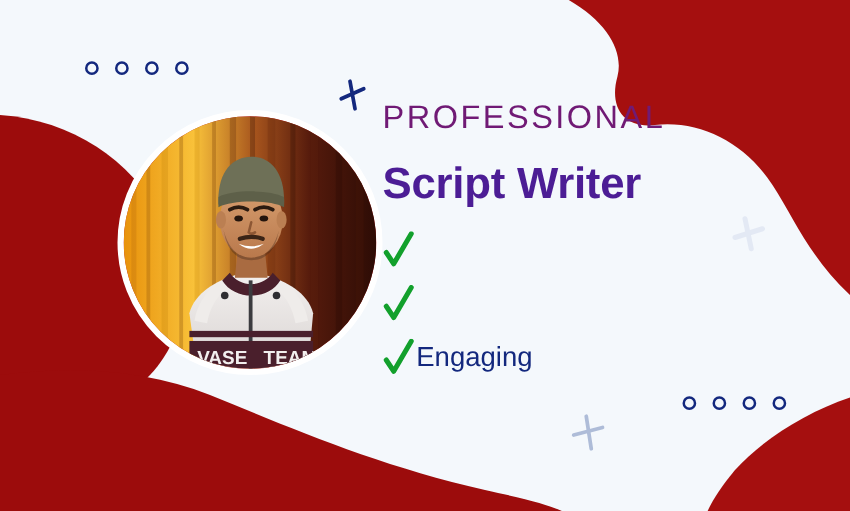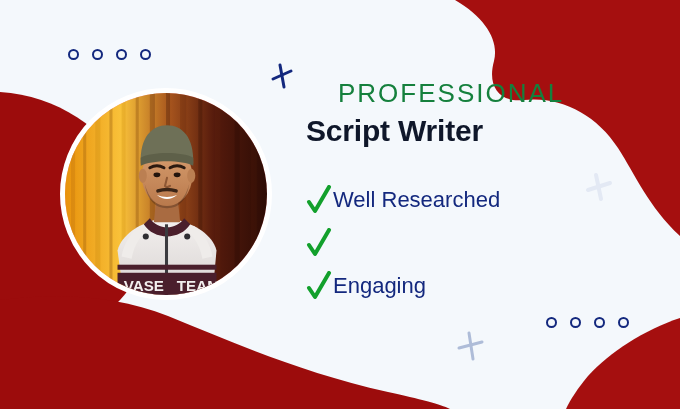--- a/index.html
+++ b/index.html
@@ -20,60 +20,59 @@
   .shape-layer {
     position: absolute;
     inset: 0;
     width: 680px;
     height: 409px;
   }
 
   
   .photo-wrap {
     position: absolute;
-    left: 60px;
+    left: 94px;
     top: 88px;
     width: 212px;
     height: 212px;
     border-radius: 50%;
-    background: #fca5a5;
+    background: #b91c1c;
     padding: 0;
     box-sizing: border-box;
     border: 5px solid #ffffff;
   }
   .photo-clip {
     position: absolute;
     inset: 0;
     border-radius: 50%;
     overflow: hidden;
   }
   .photo-svg { display: block; width: 100%; height: 100%; }
 
   
   .text-block {
     position: absolute;
     left: 306px;
     top: 80px;
     width: 340px;
   }
   .headline-pro {
-    color: #15803d;
+    color: #701a75;
     font-size: 26px;
     letter-spacing: 2.0px;
     line-height: 1.05;
     font-weight: 400;
     white-space: nowrap;
-    margin-left: 32px;
   }
   .headline-role {
-    color: #0f172a;
-    font-size: 30px;
+    color: #4c1d95;
+    font-size: 35px;
     font-weight: 700;
     line-height: 1.15;
-    margin-top: 7px;
+    margin-top: 20px;
     letter-spacing: -0.2px;
     white-space: nowrap;
   }
 
   .bullets {
     position: absolute;
     left: 306px;
     top: 178px;
     width: 320px;
   }
@@ -242,21 +241,20 @@
     <div class="headline-pro">PROFESSIONAL</div>
     <div class="headline-role">Script Writer</div>
   </div>
 
   <div class="bullets">
 
     <div class="bullet-row">
       <svg class="check-icon" viewBox="0 0 26 30">
         <path d="M 3 17 L 9 26 L 23 2" fill="none" stroke="#12a02c" stroke-width="4" stroke-linecap="round" stroke-linejoin="round"></path>
       </svg>
-      <span class="bullet-label">Well Researched</span>
     </div>
 
     <div class="bullet-row">
       <svg class="check-icon" viewBox="0 0 26 30">
         <path d="M 3 17 L 9 26 L 23 2" fill="none" stroke="#12a02c" stroke-width="4" stroke-linecap="round" stroke-linejoin="round"></path>
       </svg>
     </div>
 
     <div class="bullet-row">
       <svg class="check-icon" viewBox="0 0 26 30">

